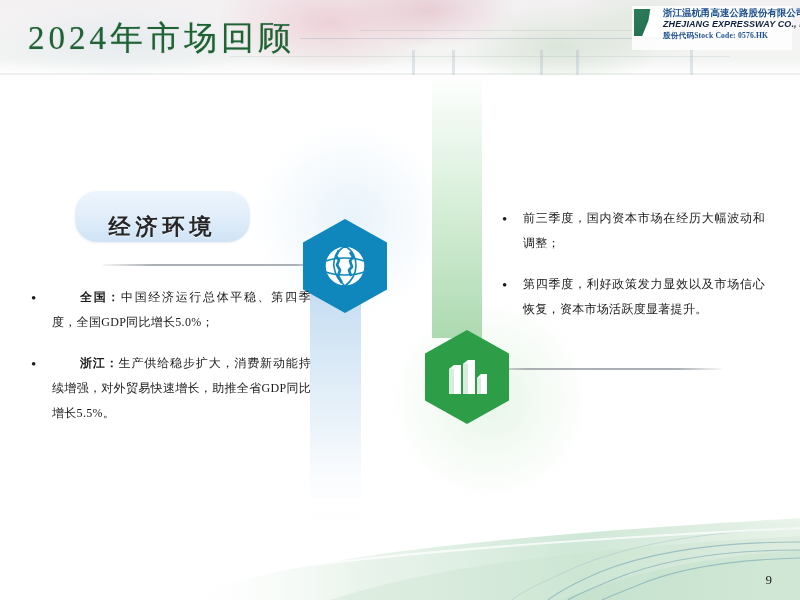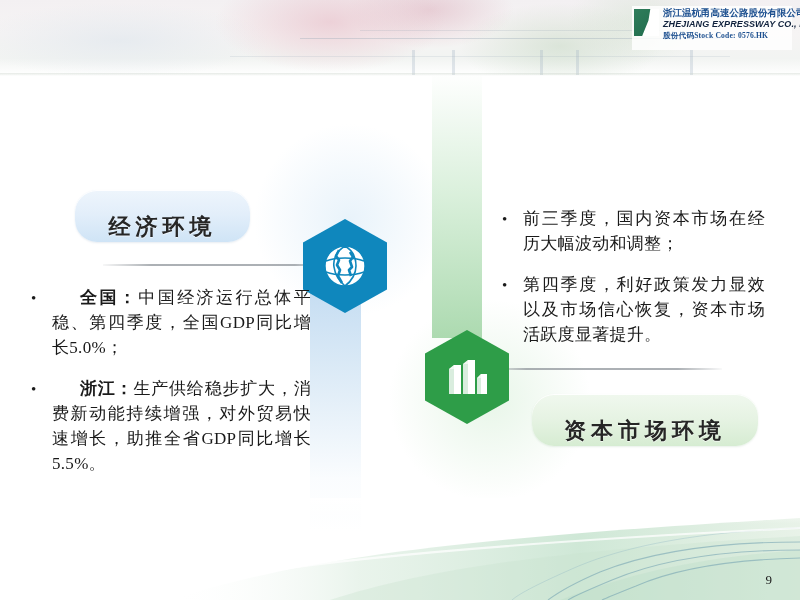--- a/index.html
+++ b/index.html
@@ -208,21 +208,21 @@
     width: 26px;
     font-size: 15px;
     line-height: 26px;
     color: #1a1a1a;
     text-align: left;
     padding-left: 5px;
     box-sizing: border-box;
   }
   .bullet-text {
     flex: 1 1 auto;
-    font-size: 17px;
+    font-size: 12px;
     line-height: 25px;
     font-family: "Liberation Serif", "DejaVu Serif", serif;
     letter-spacing: 0.3px;
     text-align: justify;
   }
   .bullet-text b { font-weight: bold; margin-left: 28px; }
 
   
   .footer-art {
     position: absolute;
@@ -248,43 +248,41 @@
     <div class="header-streak" style="left:360px; top:30px; width:300px; opacity:.6;"></div>
     <div class="header-streak" style="left:230px; top:56px; width:500px; opacity:.5;"></div>
     <div class="header-vbar" style="left:412px; top:50px; height:25px;"></div>
     <div class="header-vbar" style="left:452px; top:50px; height:25px;"></div>
     <div class="header-vbar" style="left:540px; top:50px; height:25px;"></div>
     <div class="header-vbar" style="left:576px; top:50px; height:25px;"></div>
     <div class="header-vbar" style="left:690px; top:50px; height:25px;"></div>
   </div>
   <div class="header-bottom-edge"></div>
 
+  <div class="title">2024年市场回顾</div>
 
   <div class="logo-box">
     <div class="logo-mark"></div>
     <div class="logo-text">
       <div class="logo-cn">浙江温杭甬高速公路股份有限公司</div>
       <div class="logo-en">ZHEJIANG EXPRESSWAY CO., LTD.</div>
       <div class="logo-code">股份代码Stock Code: 0576.HK</div>
     </div>
   </div>
 
   <div class="band-blue-glow"></div>
   <div class="band-green-glow"></div>
   <div class="band-green-vert"></div>
   <div class="band-blue-vert"></div>
 
   <div class="conn-line conn-eco"></div>
   <div class="conn-line conn-cap"></div>
 
   <div class="pill pill-eco">
     <span>经济环境</span>
-  </div>
-  <div class="pill pill-cap">
-    <span>资本市场环境</span>
   </div>
 
   <div class="hex hex-eco">
     <svg width="46" height="46" viewBox="0 0 46 46">
       <circle cx="23" cy="23" r="20" fill="#ffffff"></circle>
       <path d="M23 3 C13 9 11 18 12 24 C13 31 17 38 23 43 C30 38 34 30 34 23 C34 14 30 7 23 3 Z" fill="none" stroke="#0f87bd" stroke-width="1.6"></path>
       <path d="M4 18 C14 14 32 14 42 18" fill="none" stroke="#0f87bd" stroke-width="1.6"></path>
       <path d="M4 29 C14 33 32 33 42 29" fill="none" stroke="#0f87bd" stroke-width="1.6"></path>
       <path d="M14 8 C12 14 11 20 12 26 C13 33 16 39 20 43" fill="#0f87bd" opacity="0.0"></path>
       <path d="M17 7 L14 13 L17 17 L15 22 L18 27 L16 33 L20 40" fill="none" stroke="#0f87bd" stroke-width="2.6" stroke-linejoin="round"></path>

